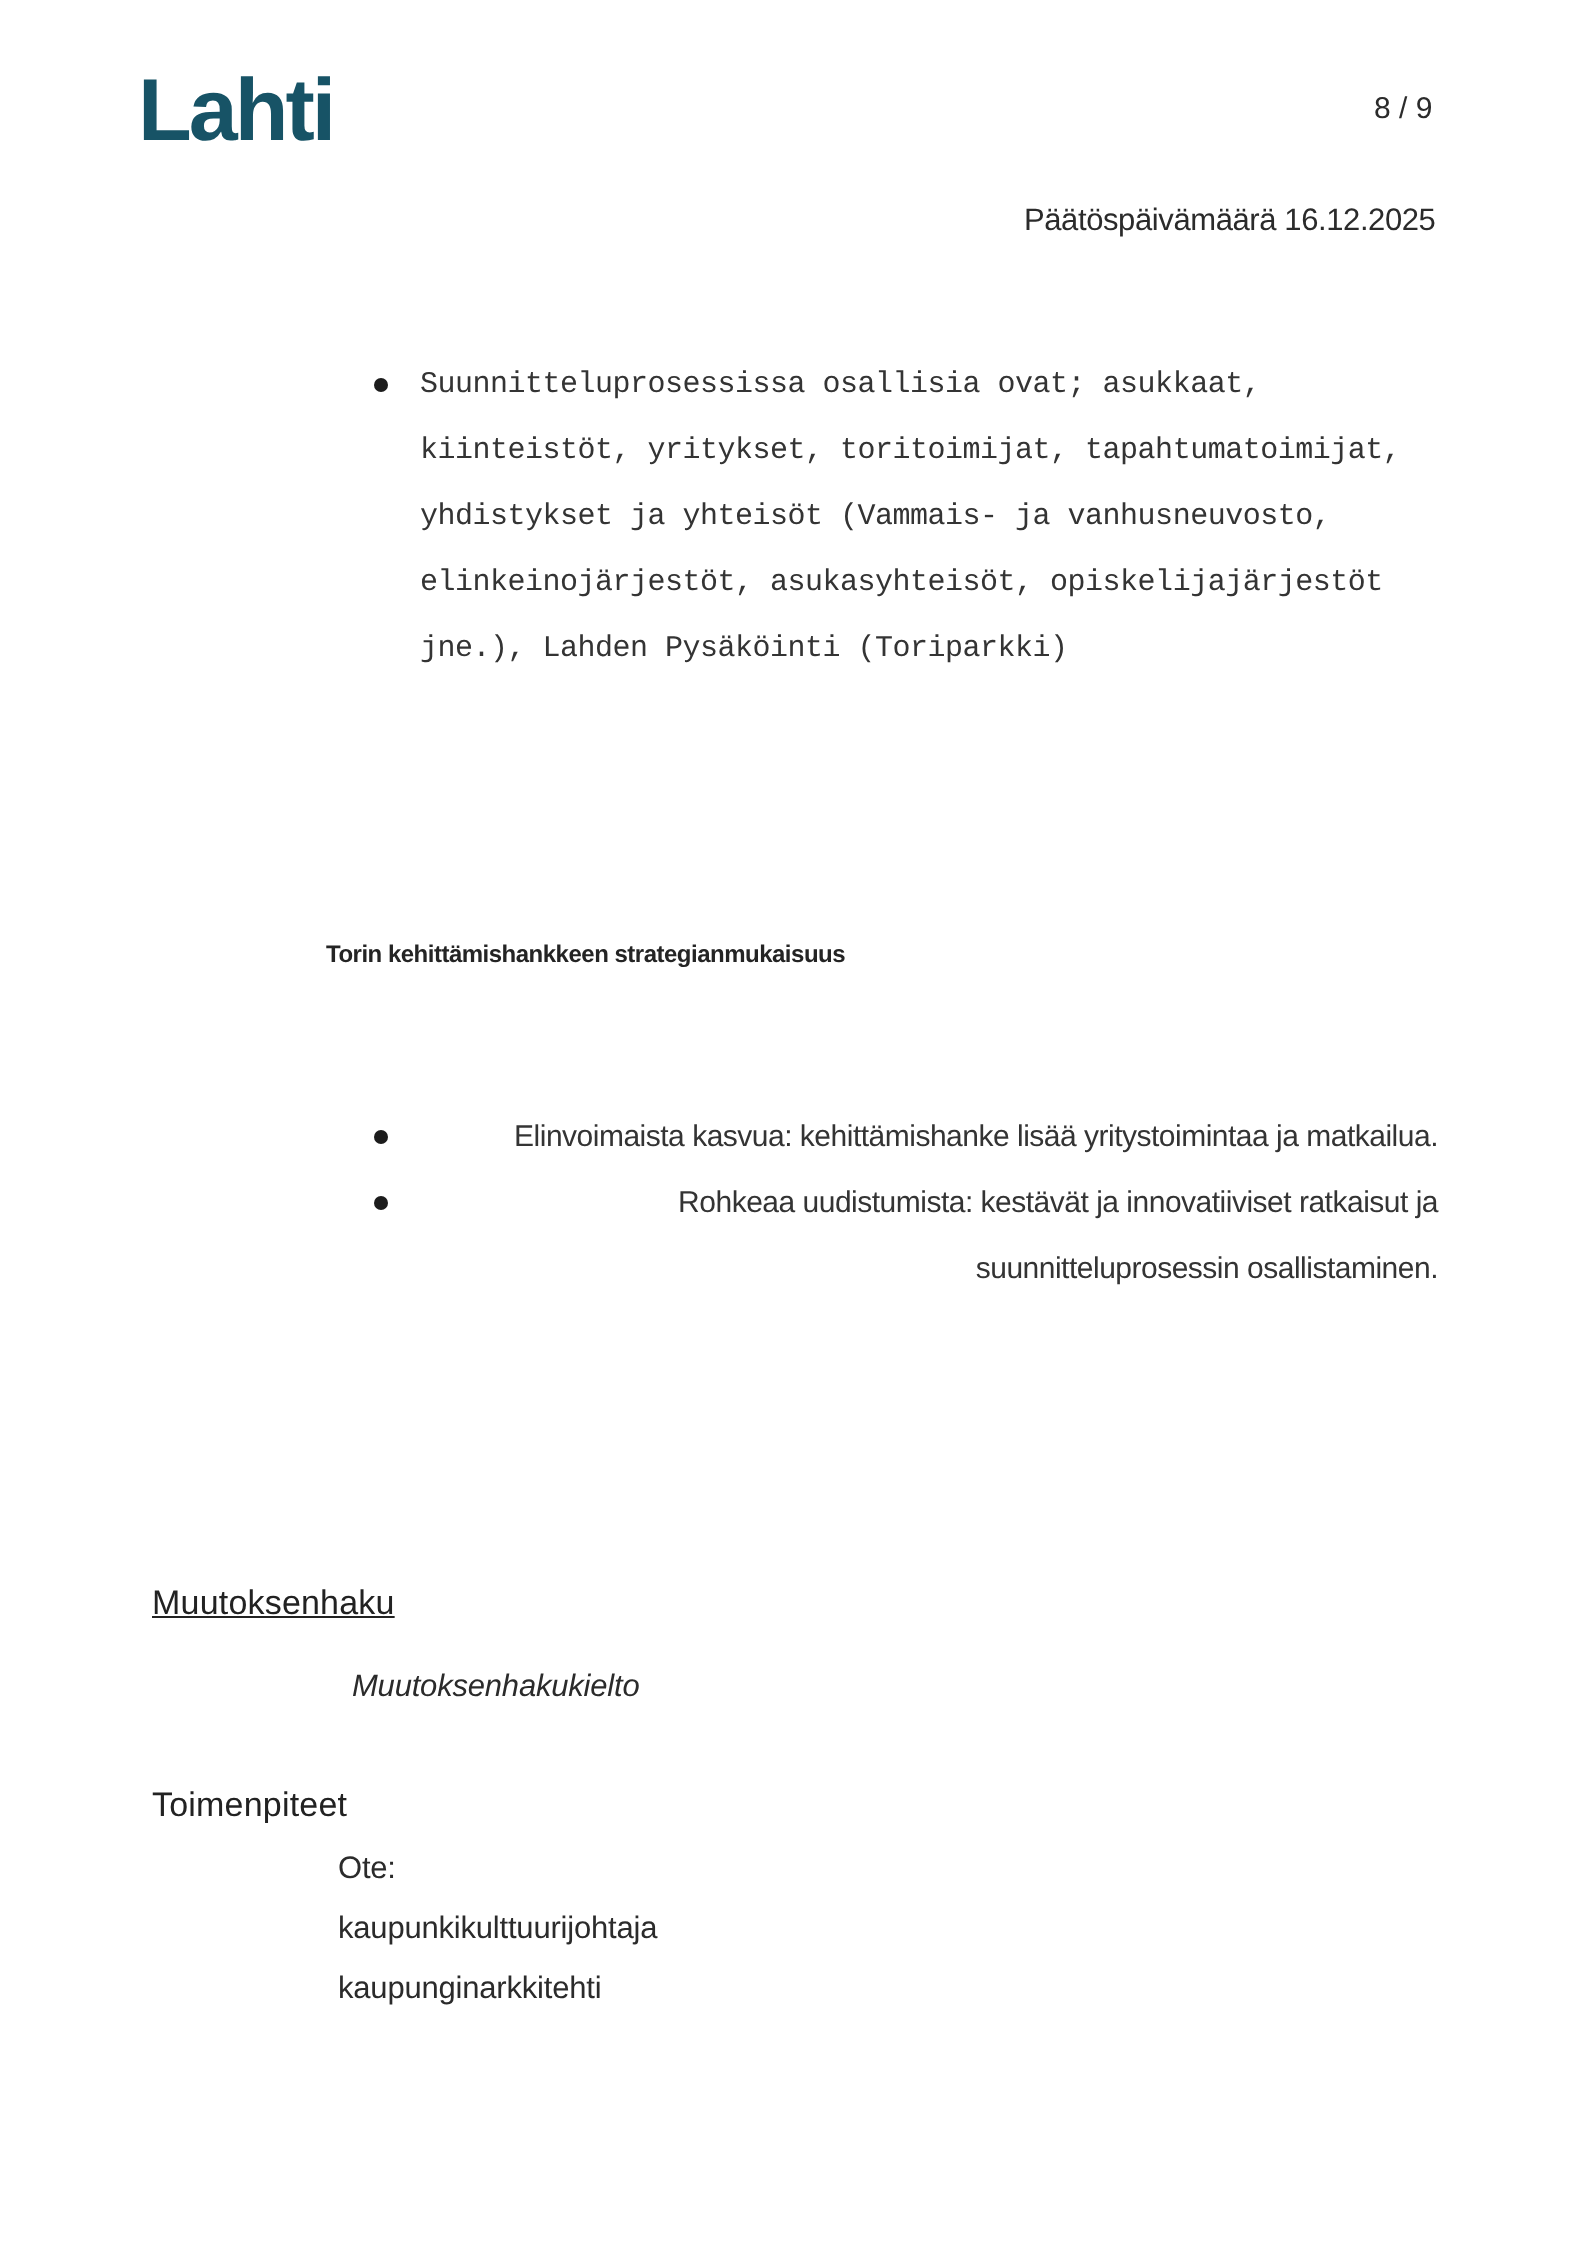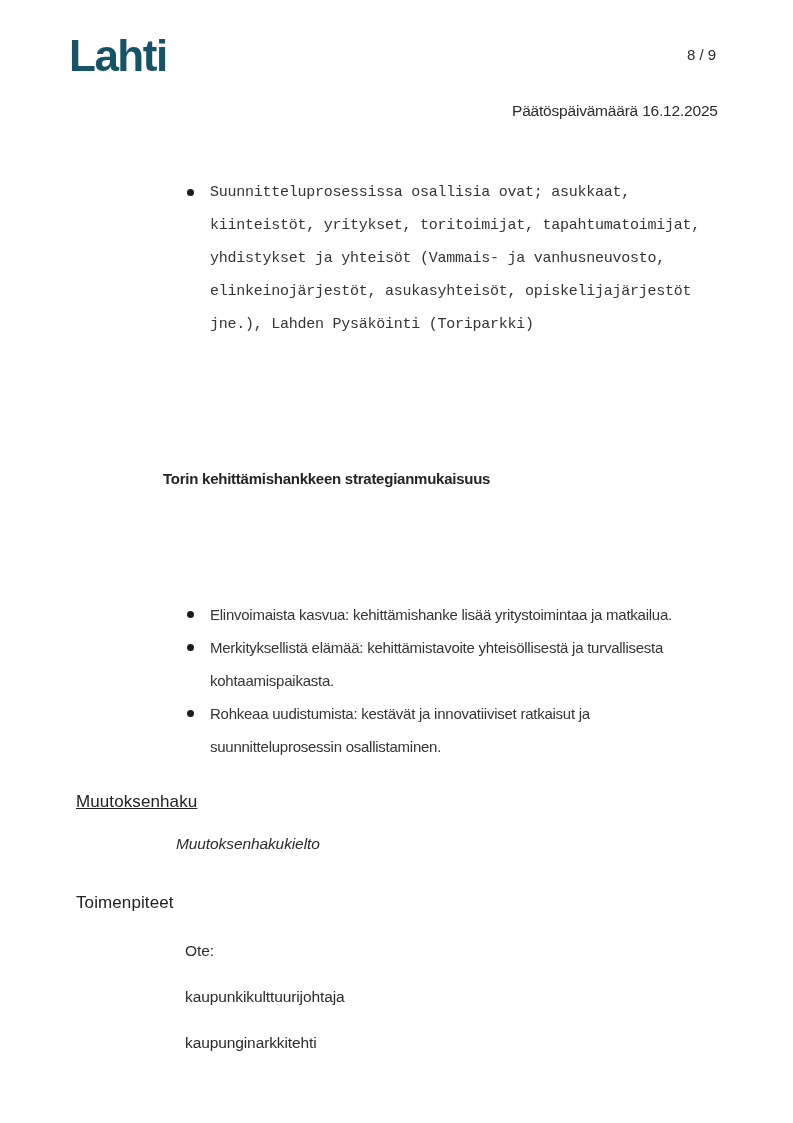--- a/index.html
+++ b/index.html
@@ -73,21 +73,21 @@
     position: absolute;
     left: 24px;
     top: 13px;
     width: 7px;
     height: 7px;
     border-radius: 50%;
     background: #1c1c1c;
   }
   .doc-heading {
     position: absolute;
-    font-size: 15px;
+    font-size: 12px;
     font-weight: bold;
     letter-spacing: -0.25px;
     color: #242424;
   }
   
   .section-label {
     position: absolute;
     left: 76px;
     font-size: 17px;
     letter-spacing: 0.1px;
@@ -101,45 +101,44 @@
   }
   .actions-lines {
     position: absolute;
     left: 169px;
     top: 920px;
     font-size: 15.5px;
     line-height: 30px;
     letter-spacing: -0.1px;
     color: #2b2b2b;
   }
-  .actions-lines div { margin: 16px; }
+  .actions-lines div { margin: 0; }
 </style>
 </head>
 <body>
 
 <div class="page">
 
   <div class="logo">Lahti</div>
   <div class="page-number">8 / 9</div>
   <div class="header-right">Päätöspäivämäärä 16.12.2025</div>
 
   <div class="textblock" style="left:163px; top:176px; width:556px;font-family:Liberation Mono, monospace;">
     <ul class="bullet-list">
       <li>Suunnitteluprosessissa osallisia ovat; asukkaat, kiinteistöt, yritykset, toritoimijat, tapahtumatoimijat, yhdistykset ja yhteisöt (Vammais- ja vanhusneuvosto, elinkeinojärjestöt, asukasyhteisöt, opiskelijajärjestöt jne.), Lahden Pysäköinti (Toriparkki)</li>
     </ul>
   </div>
 
 
   <div class="doc-heading" style="left:163px; top:470px;">Torin kehittämishankkeen strategianmukaisuus</div>
 
 
-  <div class="textblock" style="left:163px; top:598px; width:556px;">
+  <div class="textblock" style="left:163px; top:552px; width:556px;text-align:right;">
     <ul class="bullet-list">
       <li>Elinvoimaista kasvua: kehittämishanke lisää yritystoimintaa ja matkailua.</li>
-      <li>Merkityksellistä elämää: kehittämistavoite yhteisöllisestä ja turvallisesta kohtaamispaikasta.</li>
       <li>Rohkeaa uudistumista: kestävät ja innovatiiviset ratkaisut ja suunnitteluprosessin osallistaminen.</li>
     </ul>
   </div>
 
   <div class="section-label" style="top:792px;text-decoration:underline;">Muutoksenhaku</div>
   <div class="section-content" style="left:176px; top:835px;font-style:italic;">Muutoksenhakukielto</div>
 
   <div class="section-label" style="top:893px;text-align:center;">Toimenpiteet</div>
   <div class="actions-lines">
     <div>Ote:</div>

